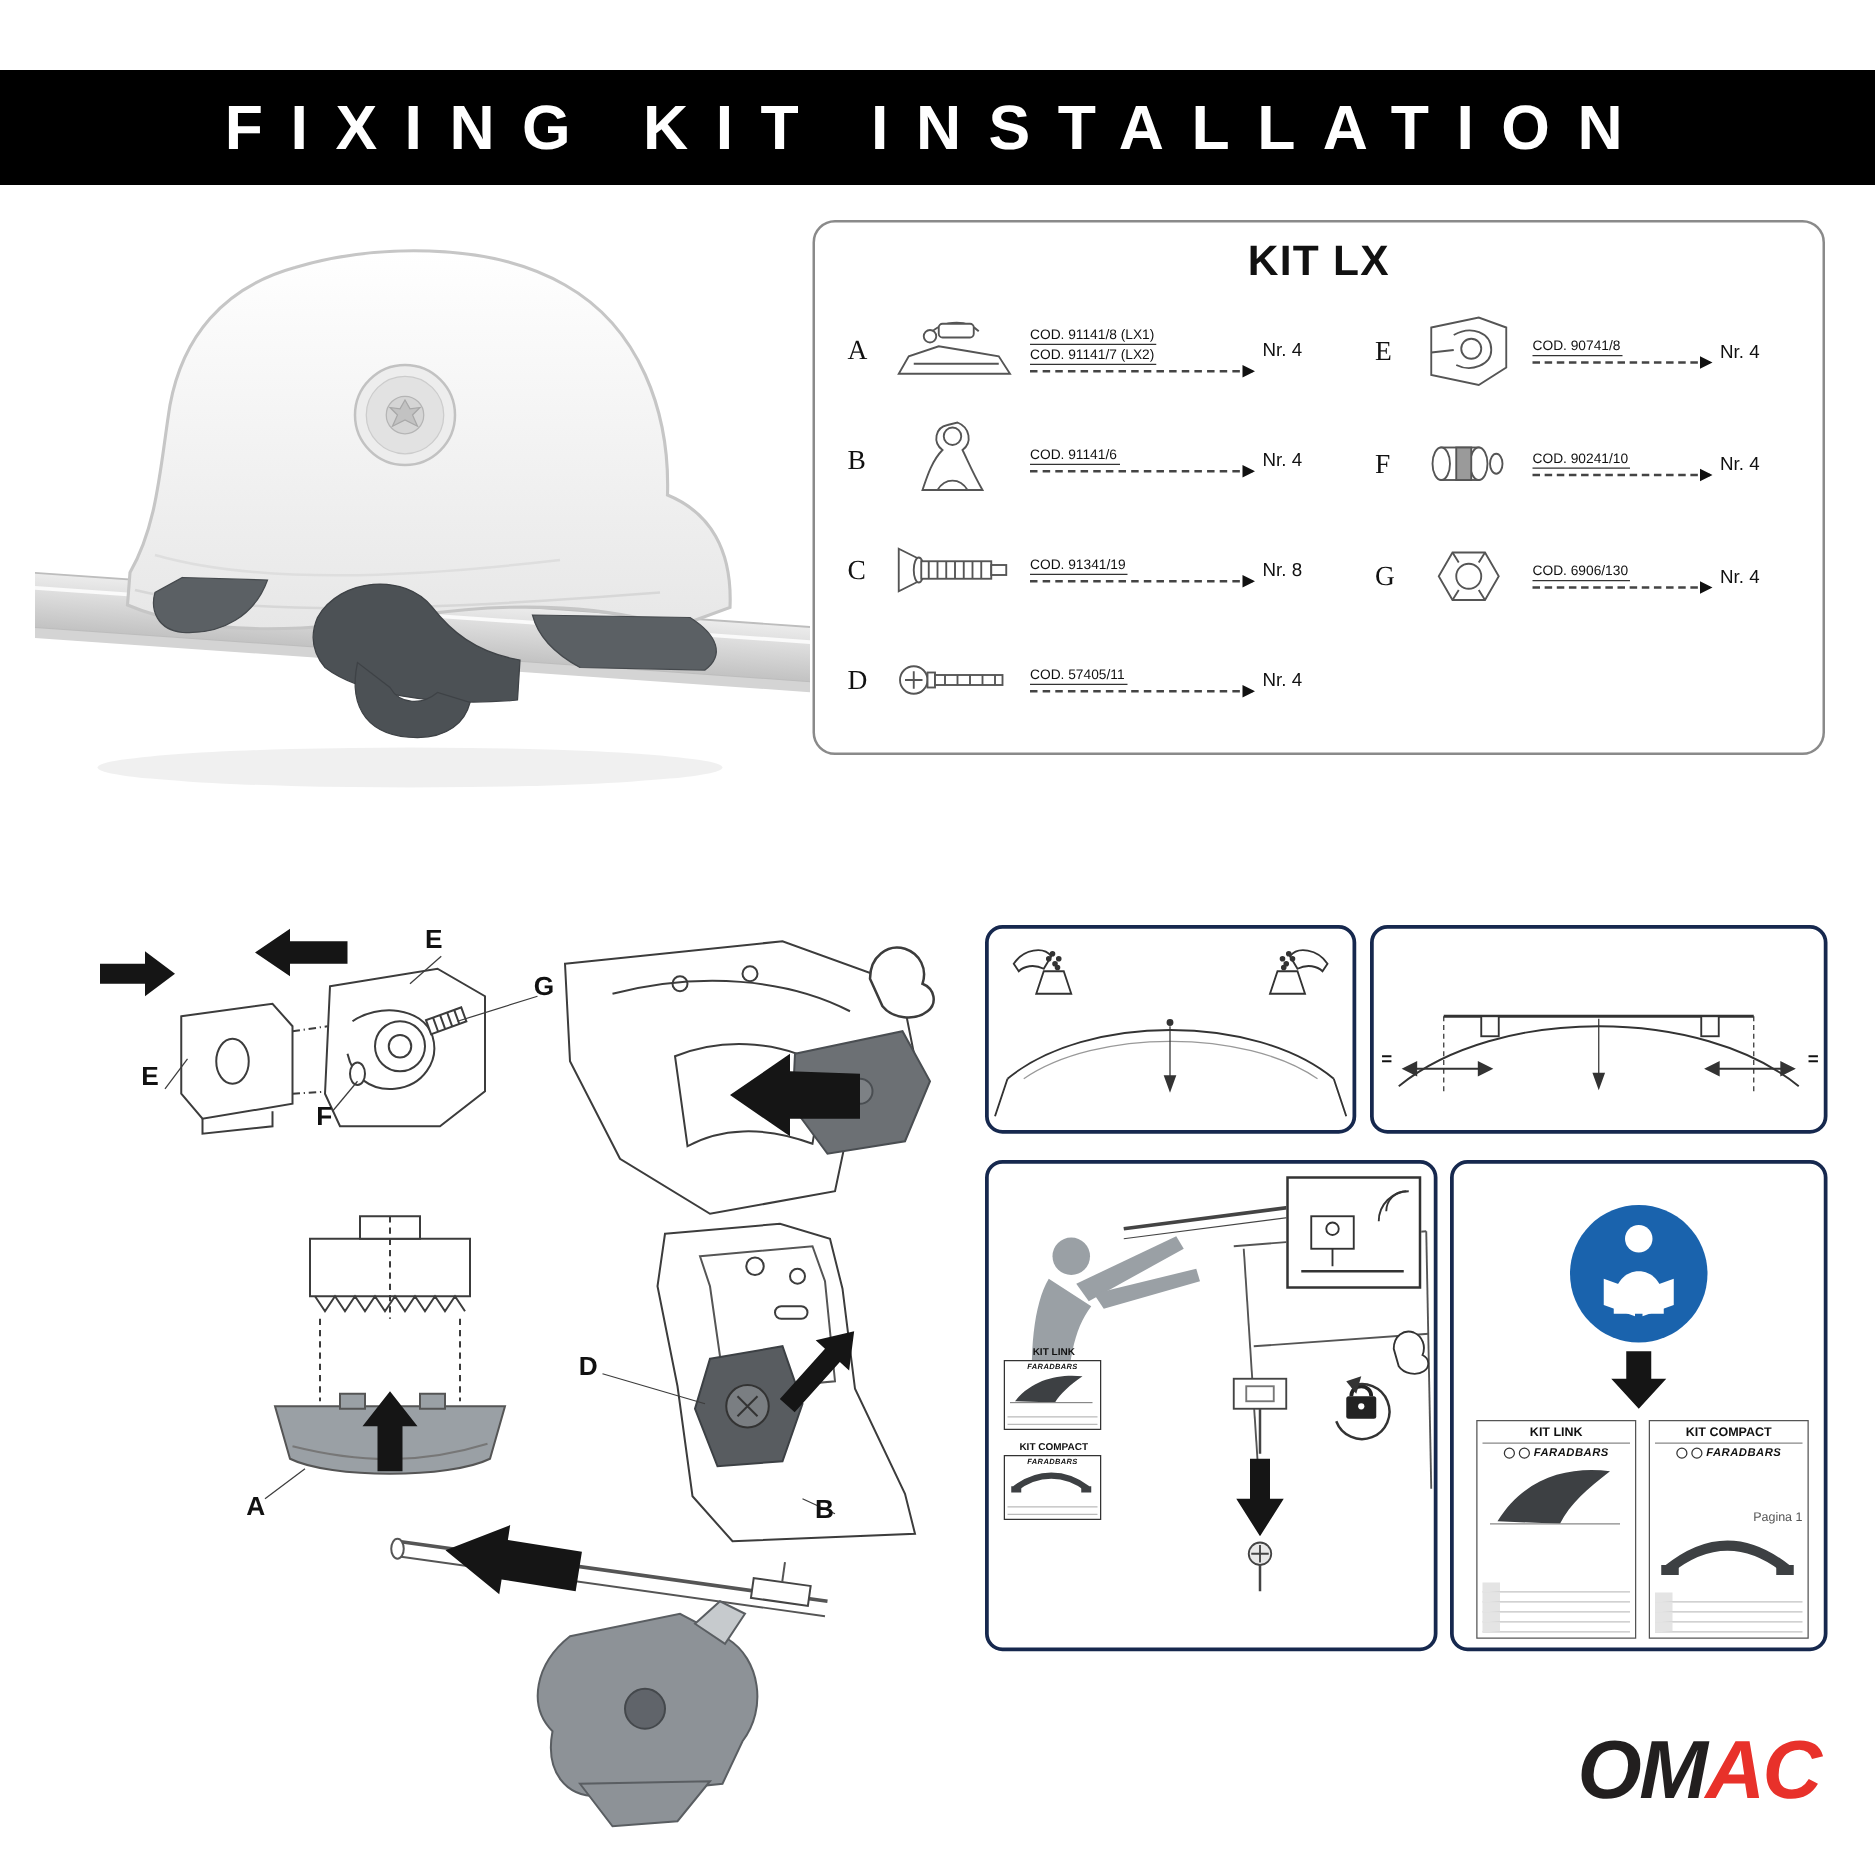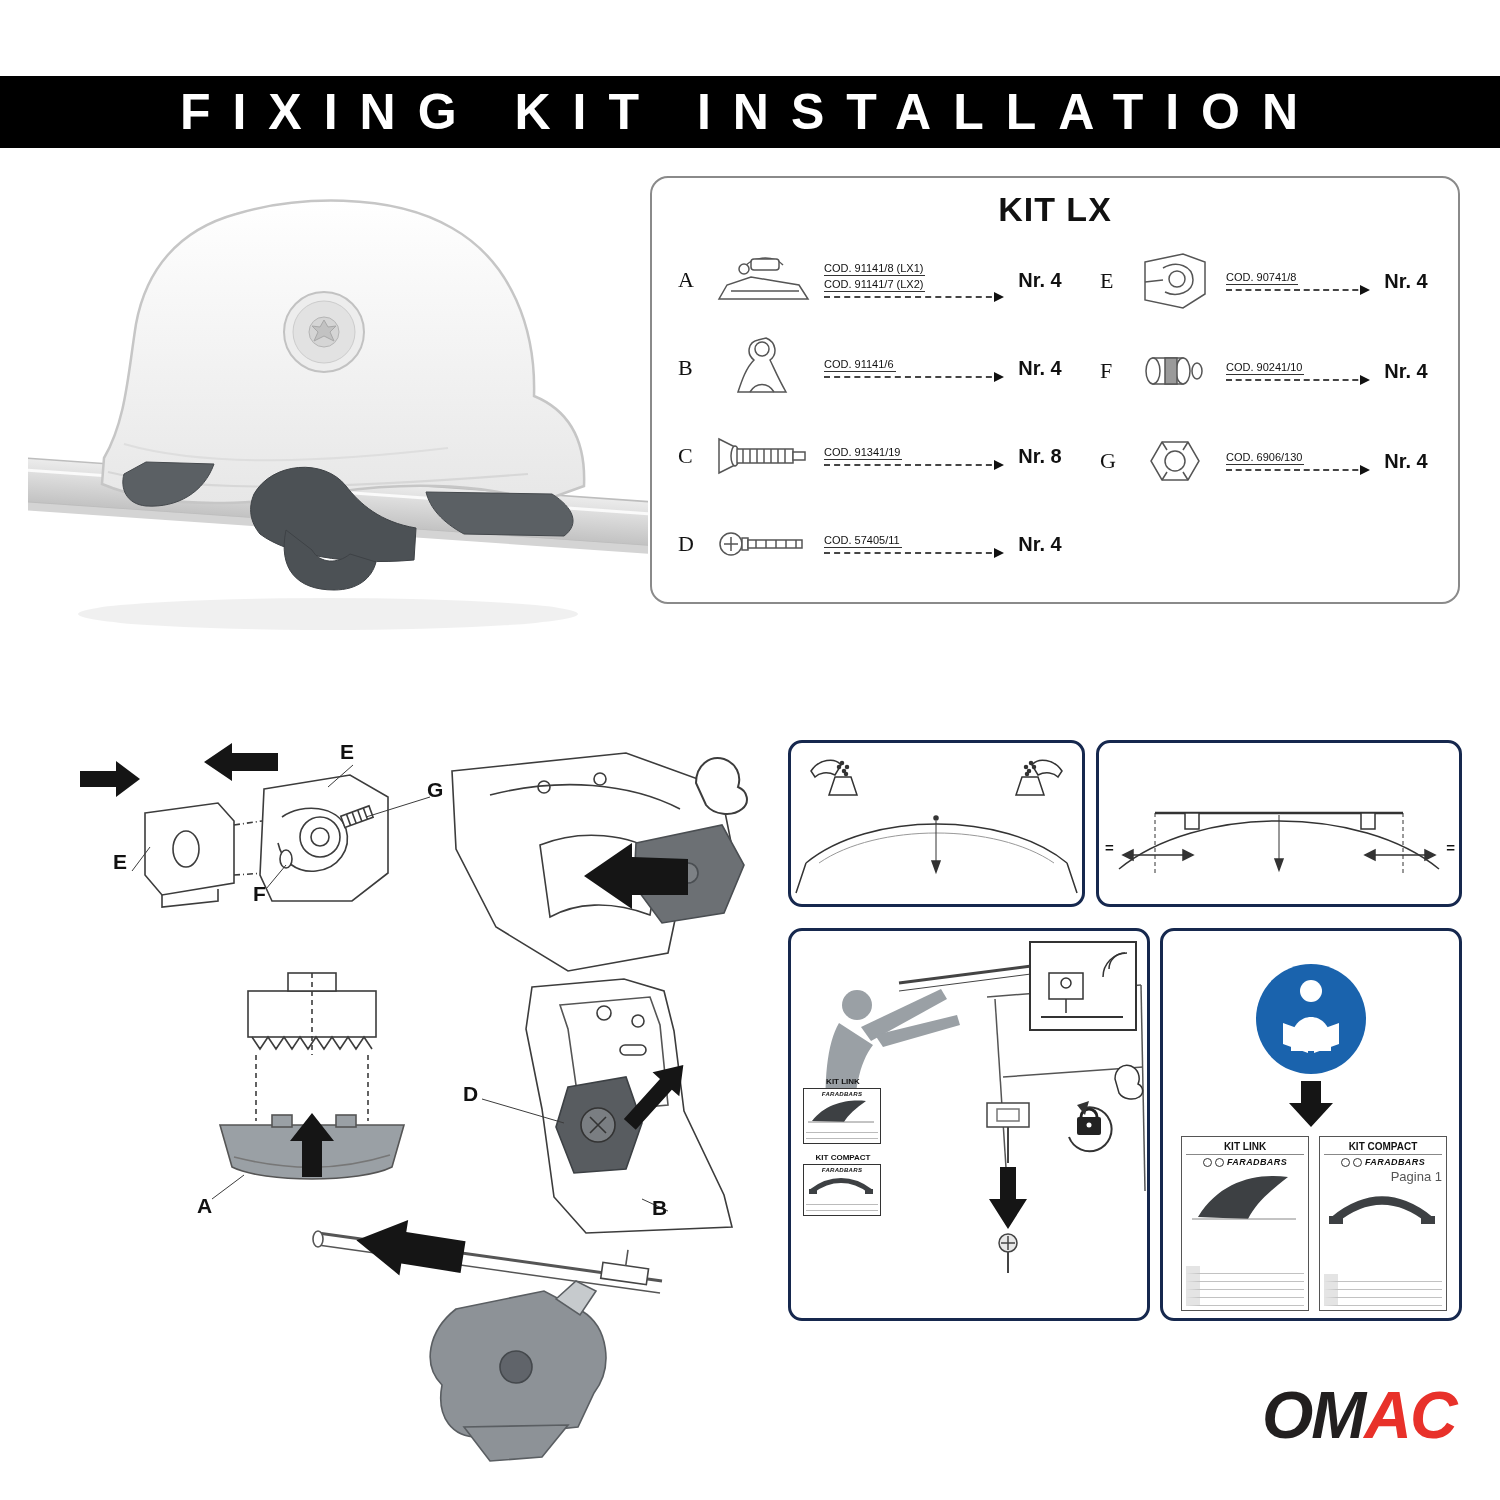--- a/index.html
+++ b/index.html
@@ -1,20 +1,20 @@
 <!DOCTYPE html>
 <html><head>
 <meta charset="utf-8">
 <style>
   html,body{margin:0;padding:0;background:#fff;}
   .page{position:relative;width:1500px;height:1500px;background:#fff;overflow:hidden;
         font-family:"Liberation Sans",sans-serif;color:#111;}
 
   
-  .title-band{position:absolute;left:0;top:76px;width:1500px;height:72px;background:#000;
+  .title-band{position:absolute;left:0;top:56px;width:1500px;height:92px;background:#000;
               display:flex;align-items:center;justify-content:center;}
   .title-band span{color:#fff;font-size:50px;font-weight:600;letter-spacing:22px;white-space:nowrap;}
 
   
   .hero{position:absolute;left:28px;top:162px;}
 
   
   .kit-box{position:absolute;left:650px;top:176px;width:810px;height:428px;
            border:2px solid #8a8a8a;border-radius:18px;background:#fff;box-sizing:border-box;}
   .kit-title{position:absolute;left:0;top:12px;width:100%;text-align:center;
@@ -27,21 +27,21 @@
   .kit-letter{width:24px;font-family:"Liberation Serif",serif;font-size:22px;text-align:left;}
   .kit-icon{width:106px;display:flex;justify-content:center;align-items:center;}
   .kit-col.right .kit-icon{width:86px;}
   .kit-conn{flex:1;display:flex;flex-direction:column;justify-content:center;min-width:0;}
   .codes{display:flex;flex-direction:column;gap:2px;}
   .code{font-size:11px;color:#111;border-bottom:1px solid #333;padding:0 2px 1px 0;
         align-self:flex-start;white-space:nowrap;}
   .dash{position:relative;height:0;border-top:2px dashed #444;margin-top:4px;}
   .dash::after{content:"";position:absolute;right:-2px;top:-6px;
                border-left:10px solid #111;border-top:5px solid transparent;border-bottom:5px solid transparent;}
-  .kit-qty{width:60px;font-size:20px;font-weight:700;text-align:center;}
+  .kit-qty{width:60px;font-size:15px;font-weight:400;}
 
   
   .dlabel{position:absolute;font-size:21px;font-weight:700;}
 
   
   .navy-box{position:absolute;border:3px solid #16284e;border-radius:14px;background:#fff;box-sizing:border-box;}
   .eq{position:absolute;font-size:15px;font-weight:700;}
 
   
   .inset-box{position:absolute;right:10px;top:10px;width:104px;height:86px;border:2px solid #333;background:#fff;}
@@ -52,21 +52,21 @@
   .mini-brand{font-size:6px;font-weight:800;font-style:italic;letter-spacing:.3px;text-align:center;}
   .mini-line{height:5px;border-bottom:1px solid #bbb;}
 
   
   .big-card{position:absolute;width:128px;height:175px;border:1.5px solid #555;background:#fff;
             padding:4px;box-sizing:border-box;display:flex;flex-direction:column;gap:2px;}
   .big-card-title{font-size:10px;font-weight:800;text-align:center;border-bottom:1px solid #888;padding-bottom:2px;}
   .brand-row{display:flex;align-items:center;justify-content:center;gap:3px;}
   .brand-dot{width:7px;height:7px;border-radius:50%;border:1.5px solid #333;display:inline-block;}
   .brand{font-size:9px;font-weight:800;font-style:italic;letter-spacing:.4px;}
-  .pagina{font-size:13px;color:#555;text-align:right;}
+  .pagina{font-size:10px;color:#555;text-align:right;margin-top:40px;}
   .table-lines{margin-top:auto;display:flex;flex-direction:column;}
   .table-lines div{height:7px;border-bottom:1px solid #c2c2c2;border-left:14px solid #e4e4e4;}
 
   
   .logo{position:absolute;left:1262px;top:1382px;font-size:66px;font-weight:800;letter-spacing:-2px;line-height:1;font-style:italic;}
   .logo .p1{color:#221f1f;}
   .logo .p2{color:#e8312a;}
 </style>
 </head>
 <body>

